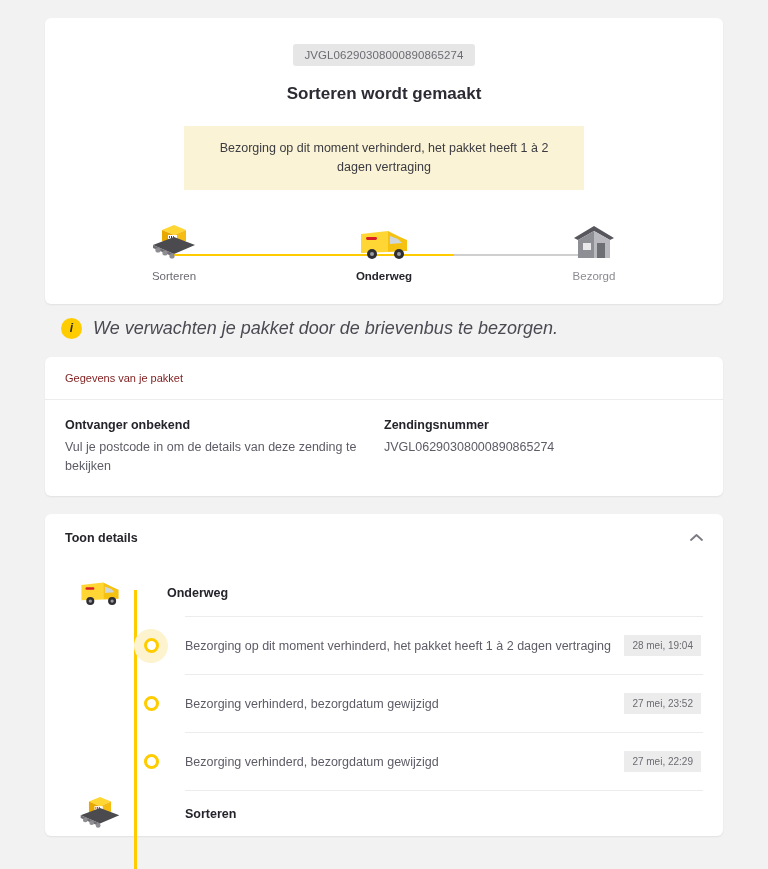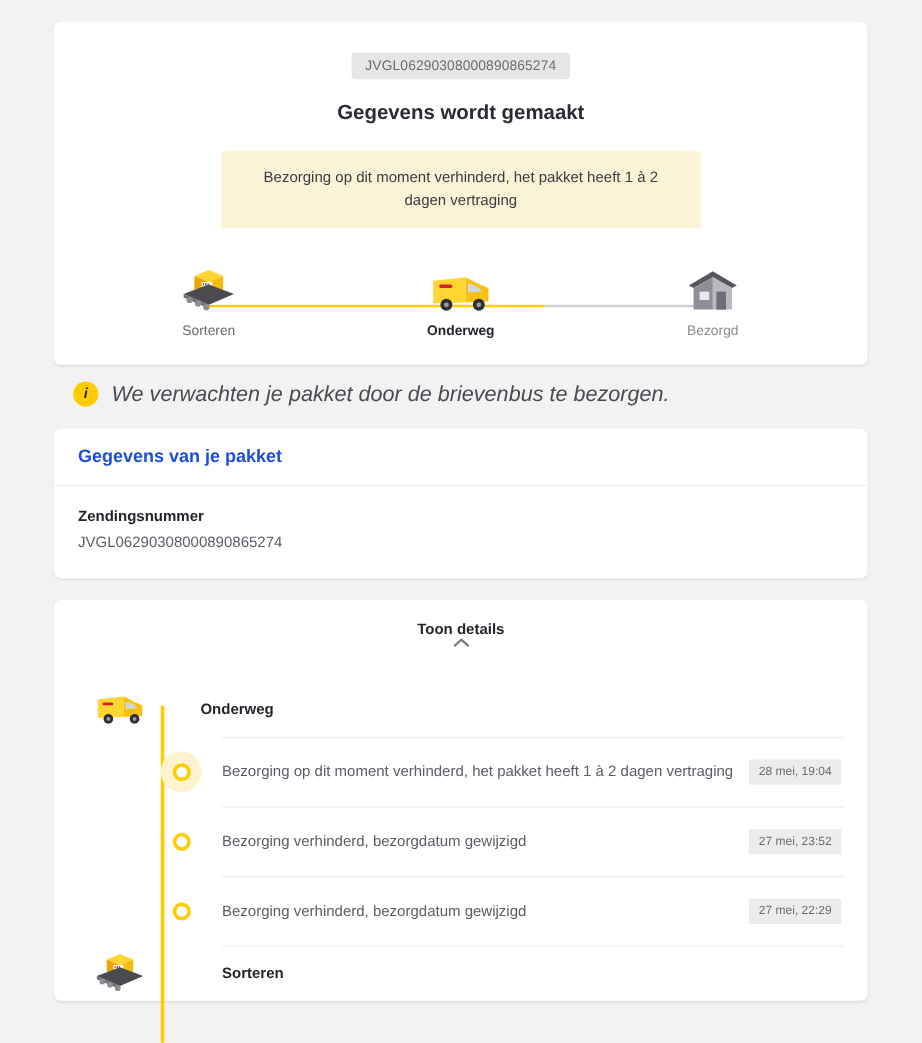--- a/index.html
+++ b/index.html
@@ -87,35 +87,34 @@
     font-size: 12px; font-weight: bold; font-style: italic;
     display: flex; align-items: center; justify-content: center;
     flex: none;
   }
   .info-text { font-size: 18px; font-style: italic; color: #4a4a52; }
 
   
   .card-head {
     padding: 15px 20px;
     border-bottom: 1px solid #ececec;
-    font-size: 15px; font-weight: bold; color: #1d4ed8;
+    font-size: 11px; font-weight: normal; color: #7f1d1d;
   }
   .card-body { padding: 18px 20px 20px 20px; display: flex; }
   .detail-col { width: 50%; padding-right: 14px; }
   .detail-label { font-size: 12.5px; font-weight: bold; color: #24242b; }
   .detail-value {
     margin-top: 6px; font-size: 12.5px; line-height: 1.55; color: #5c5c66;
   }
 
   
   .toon-head {
     display: flex; align-items: center; justify-content: space-between;
     padding: 17px 20px;
     cursor: pointer;
-    flex-direction: column;
   }
   .toon-title { font-size: 12.5px; font-weight: bold; color: #24242b; }
   .chevron { color: #7a7a82; font-size: 11px; line-height: 1; }
 
   .timeline { position: relative; padding: 8px 20px 0 20px; }
   .tl-line {
     position: absolute;
     left: 89px; top: 28px; bottom: -40px;
     width: 3px; background: #ffcc00; z-index: 1;
   }
@@ -163,21 +162,21 @@
   }
 </style>
 </head>
 <body>
 
 <div class="page">
 
   <div class="card status-card">
     <span class="tracking-chip">JVGL06290308000890865274</span>
 
-    <div class="status-title">Gegevens wordt gemaakt</div>
+    <div class="status-title">Sorteren wordt gemaakt</div>
 
     <div class="alert-banner">Bezorging op dit moment verhinderd, het pakket heeft 1 à 2 dagen vertraging</div>
 
     <div class="steps">
       <div class="conn done" style="left:12.5%;right:62.5%;"></div>
       <div class="conn done" style="left:37.5%;right:37.5%;"></div>
       <div class="conn todo" style="left:62.5%;right:12.5%;"></div>
 
 
       <div class="step">
@@ -233,20 +232,24 @@
 
   <div class="info-note">
     <div class="info-badge">i</div>
     <div class="info-text">We verwachten je pakket door de brievenbus te bezorgen.</div>
   </div>
 
   <div class="card">
     <div class="card-head">Gegevens van je pakket</div>
     <div class="card-body">
       <div class="detail-col">
+        <div class="detail-label">Ontvanger onbekend</div>
+        <div class="detail-value">Vul je postcode in om de details van deze zending te bekijken</div>
+      </div>
+      <div class="detail-col">
         <div class="detail-label">Zendingsnummer</div>
         <div class="detail-value">JVGL06290308000890865274</div>
       </div>
     </div>
   </div>
 
   <div class="card">
     <div class="toon-head">
       <div class="toon-title">Toon details</div>
       <div class="chevron">

